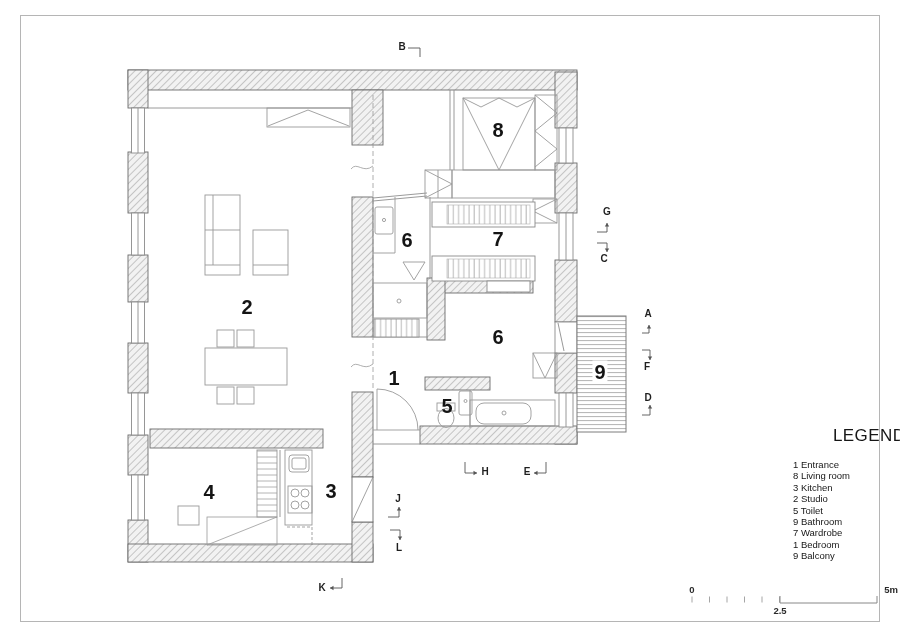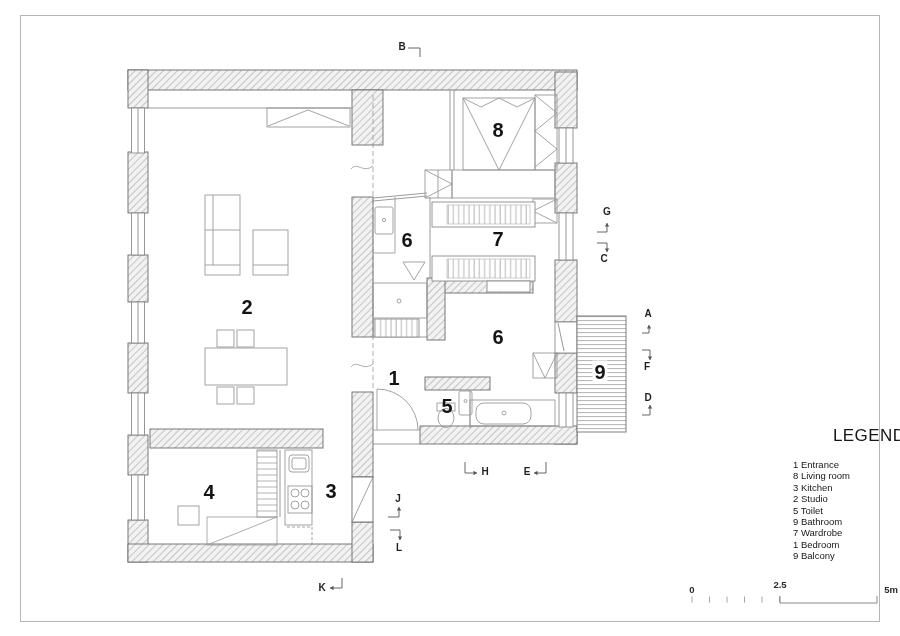--- a/index.html
+++ b/index.html
@@ -328,15 +328,15 @@
     <div class="legend-item">3 Kitchen</div>
     <div class="legend-item">2 Studio</div>
     <div class="legend-item">5 Toilet</div>
     <div class="legend-item">9 Bathroom</div>
     <div class="legend-item">7 Wardrobe</div>
     <div class="legend-item">1 Bedroom</div>
     <div class="legend-item">9 Balcony</div>
   </div>
 
   <div class="scale-label" style="left:692px;top:589px">0</div>
-  <div class="scale-label" style="left:780px;top:584px">2.5</div>
+  <div class="scale-label" style="left:780px;top:610px">2.5</div>
   <div class="scale-label" style="left:891px;top:589px">5m</div>
 </div>
 
 </body></html>

